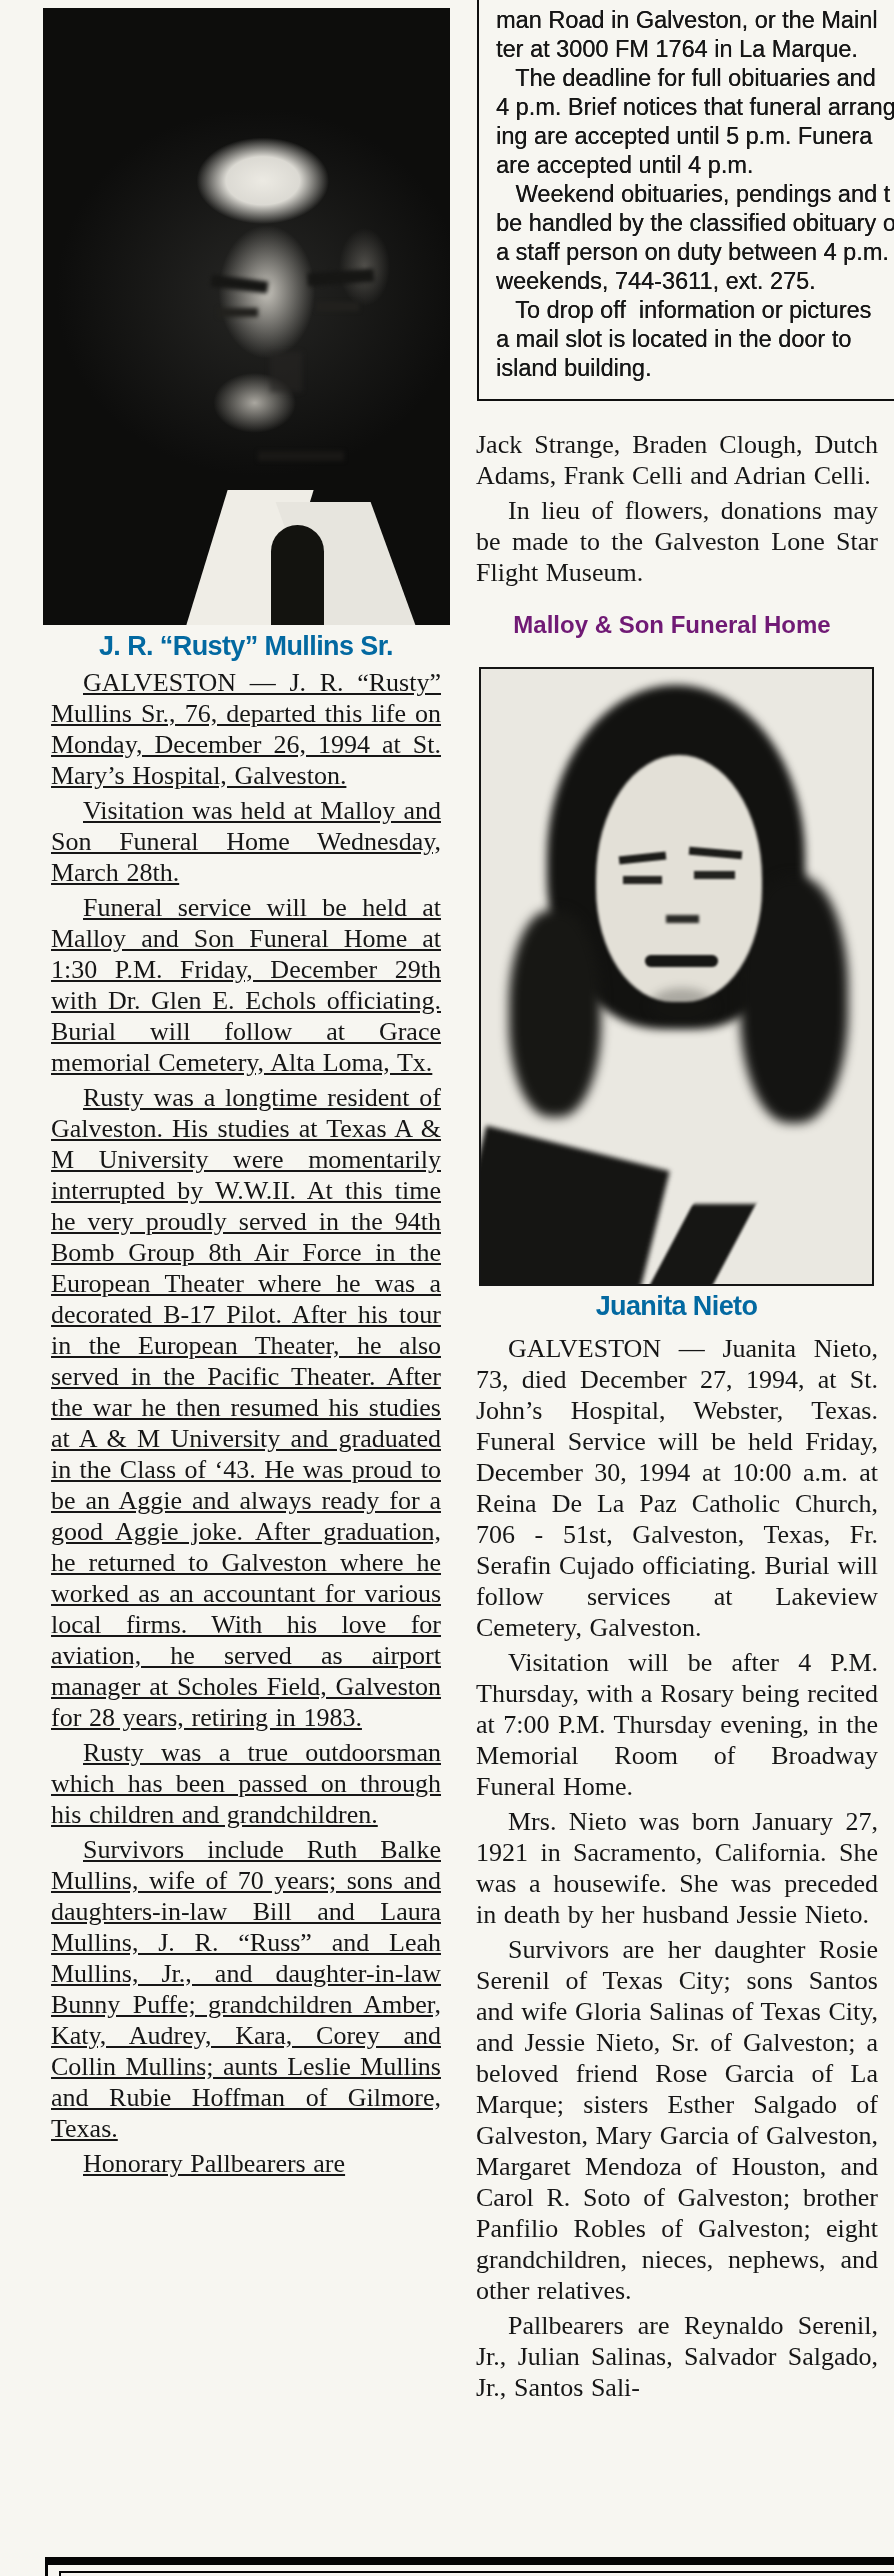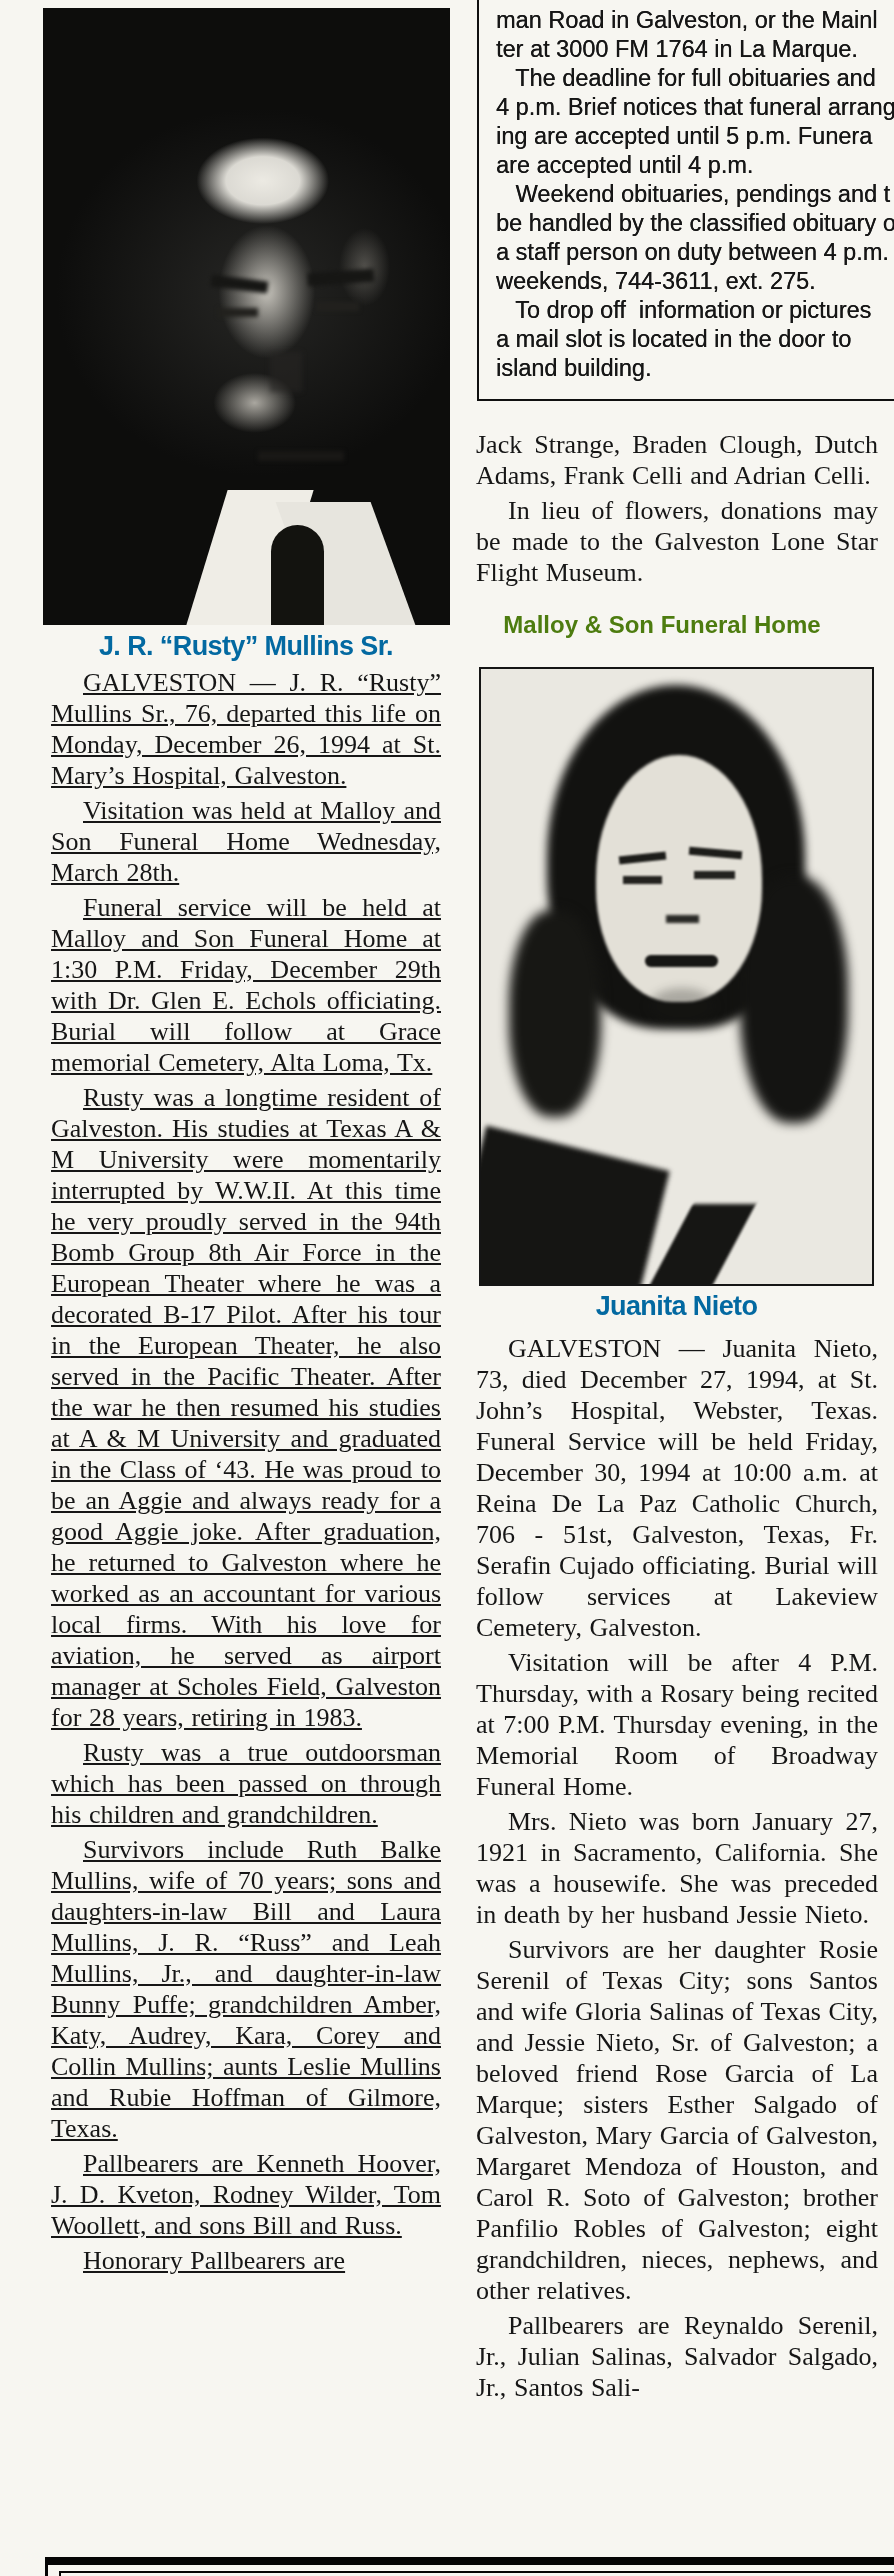--- a/index.html
+++ b/index.html
@@ -54,22 +54,22 @@
   #cap-nieto{left:479px;top:1291px;width:395px;}
 
   .bodytext{position:absolute;font-family:"Liberation Serif","DejaVu Serif",serif;
             font-size:26px;line-height:31px;text-align:justify;color:#161616;word-spacing:1.1px;}
   .bodytext p{margin:4px;text-indent:32px;}
   .bodytext p.noindent{text-indent:0;}
   #text-mullins{left:47px;top:663px;width:398px;height:1882px;overflow:hidden;text-decoration:underline;}
   #text-jack{left:472px;top:425px;width:410px;}
   #text-nieto{left:472px;top:1329px;width:410px;height:1217px;overflow:hidden;}
 
-  .credit{position:absolute;left:457px;top:611px;width:410px;text-align:center;
-          font-family:"Liberation Sans","DejaVu Sans",sans-serif;font-weight:bold;font-size:24px;color:#4d7c0f;}
+  .credit{position:absolute;left:467px;top:611px;width:410px;text-align:center;
+          font-family:"Liberation Sans","DejaVu Sans",sans-serif;font-weight:bold;font-size:24px;color:#701a75;}
 
   .notice-box{position:absolute;left:477px;top:-10.3px;width:534px;height:411px;
               border:2.3px solid #101010;box-sizing:border-box;padding:13.8px 0 0 17px;
               font-family:"Liberation Sans","DejaVu Sans",sans-serif;font-size:23.5px;line-height:29px;
               color:#161616;text-shadow:0.2px 0 0 #161616;}
   .notice-box .nline{white-space:pre;overflow:hidden;}
 
   .bottom-outer{position:absolute;left:45px;top:2557px;width:855px;height:40px;
                 border:3.4px solid #050505;border-top-width:8px;box-sizing:border-box;}
   .bottom-inner{position:absolute;left:59px;top:2571px;width:841px;height:23px;
@@ -94,21 +94,20 @@
 
   <div class="caption" id="cap-mullins">J. R. “Rusty” Mullins Sr.</div>
 
   <div class="bodytext" id="text-mullins">
     <p>GALVESTON — J. R. “Rusty” Mullins Sr., 76, departed this life on Monday, December 26, 1994 at St. Mary’s Hospital, Galveston.</p>
     <p>Visitation was held at Malloy and Son Funeral Home Wednesday, March 28th.</p>
     <p>Funeral service will be held at Malloy and Son Funeral Home at 1:30 P.M. Friday, December 29th with Dr. Glen E. Echols officiating. Burial will follow at Grace memorial Cemetery, Alta Loma, Tx.</p>
     <p>Rusty was a longtime resident of Galveston. His studies at Texas A &amp; M University were momentarily interrupted by W.W.II. At this time he very proudly served in the 94th Bomb Group 8th Air Force in the European Theater where he was a decorated B-17 Pilot. After his tour in the European Theater, he also served in the Pacific Theater. After the war he then resumed his studies at A &amp; M University and graduated in the Class of ‘43. He was proud to be an Aggie and always ready for a good Aggie joke. After graduation, he returned to Galveston where he worked as an accountant for various local firms. With his love for aviation, he served as airport manager at Scholes Field, Galveston for 28 years, retiring in 1983.</p>
     <p>Rusty was a true outdoorsman which has been passed on through his children and grandchildren.</p>
     <p>Survivors include Ruth Balke Mullins, wife of 70 years; sons and daughters-in-law Bill and Laura Mullins, J. R. “Russ” and Leah Mullins, Jr., and daughter-in-law Bunny Puffe; grandchildren Amber, Katy, Audrey, Kara, Corey and Collin Mullins; aunts Leslie Mullins and Rubie Hoffman of Gilmore, Texas.</p>
-    <p>Pallbearers are Kenneth Hoover, J. D. Kveton, Rodney Wilder, Tom Woollett, and sons Bill and Russ.</p>
     <p>Honorary Pallbearers are</p>
   </div>
 
   <div class="notice-box">
     <div class="nline">man Road in Galveston, or the Mainl</div>
     <div class="nline">ter at 3000 FM 1764 in La Marque.</div>
     <div class="nline">   The deadline for full obituaries and</div>
     <div class="nline">4 p.m. Brief notices that funeral arrang</div>
     <div class="nline">ing are accepted until 5 p.m. Funera</div>
     <div class="nline">are accepted until 4 p.m.</div>

